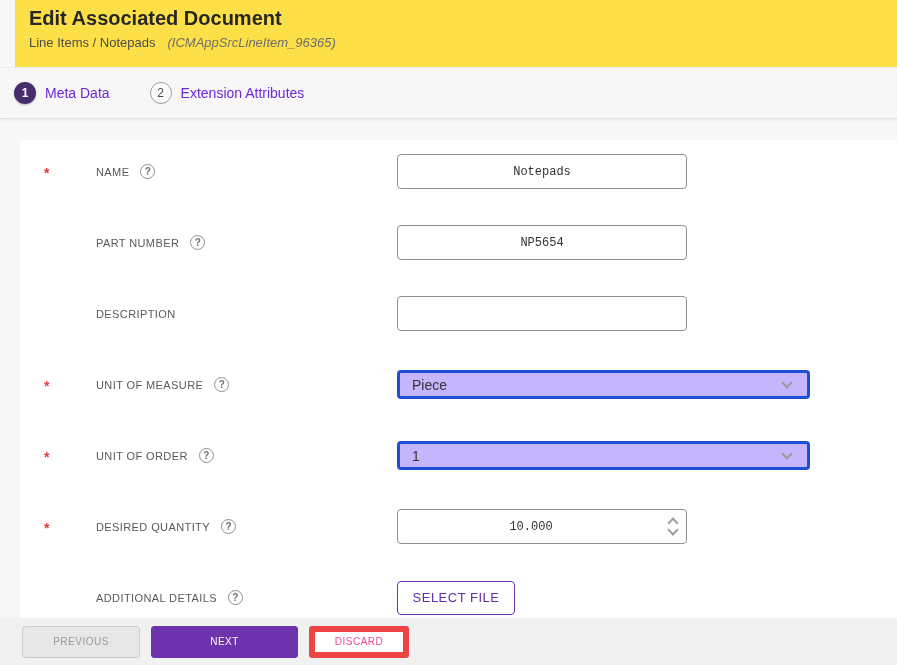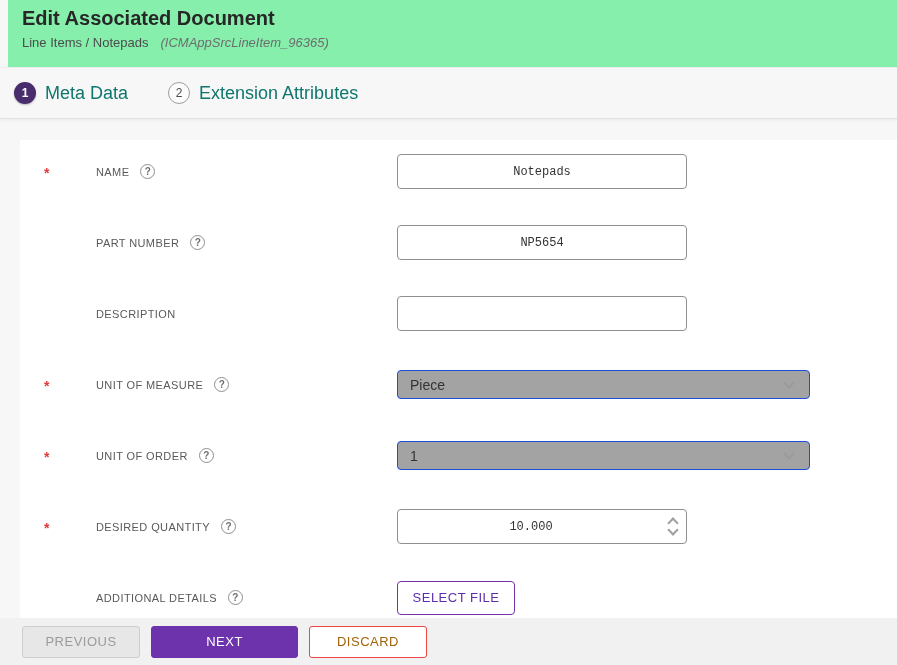--- a/index.html
+++ b/index.html
@@ -6,22 +6,22 @@
   html,body { margin:0; padding:0; }
   body {
     width:897px; height:665px;
     position:relative; overflow:hidden;
     background:#f7f7f7;
     font-family:"Liberation Sans", sans-serif;
   }
 
   
   .header {
-    position:absolute; top:0; left:8px; right:0; height:67px;
-    background:#86efac; padding:5px 14px 0 14px;
+    position:absolute; top:0; left:15px; right:0; height:67px;
+    background:#fde047; padding:5px 14px 0 14px;
   }
   .page-title {
     margin:0; font-size:20px; font-weight:700; color:#272727; line-height:1.35;
   }
   .breadcrumb {
     margin-top:3px; font-size:13px; color:#4c4c4c; cursor:pointer;
   }
   .breadcrumb .ref { font-style:italic; color:#6d6d6d; margin-left:12px; }
 
   
@@ -39,21 +39,21 @@
     display:flex; align-items:center; justify-content:center;
     font-size:12px;
   }
   .step-circle.active {
     background:#482d6d; color:#ffffff; font-weight:700;
     box-shadow:0 1px 2px rgba(0,0,0,0.25);
   }
   .step-circle.inactive {
     background:#fbfbfb; border:1px solid #9e9e9e; color:#4c4c4c;
   }
-  .step-label { margin-left:9px; font-size:18px; color:#0f766e; }
+  .step-label { margin-left:9px; font-size:14px; color:#6d28d9; }
 
   
   .card {
     position:absolute; top:140px; left:20px; right:0; bottom:47px;
     background:#ffffff; overflow:hidden;
   }
   .form-rows { margin-top:-4px; }
   .field-row { display:flex; align-items:center; height:71px; }
   .label-cell {
     width:377px; padding-left:24px; display:flex; align-items:center; flex-shrink:0;
@@ -74,21 +74,21 @@
   }
   .text-input {
     width:290px; height:35px;
     border:1px solid #8f8f8f; border-radius:4px;
     padding:0 12px; font-size:12px; color:#333333;
     font-family:Liberation Mono, monospace;
     background:#ffffff; outline:none;text-align:center;
   }
   .select-box {
     width:413px; height:29px;
-    border:1px solid #1d4ed8; border-radius:4px; background:#a3a3a3;
+    border:3px solid #1d4ed8; border-radius:4px; background:#c4b5fd;
     display:flex; align-items:center; justify-content:space-between;
     padding:0 16px 0 12px; font-size:14px; color:#333333; cursor:pointer;
   }
   .chevron-down {
     width:8px; height:8px;
     border-right:2px solid #9a9a9a; border-bottom:2px solid #9a9a9a;
     transform:rotate(45deg); margin-top:-4px;
   }
   .number-wrap { position:relative; width:290px;border-radius:15px; }
   .number-wrap .text-input { width:100%; padding-right:34px; }
@@ -109,32 +109,32 @@
     font-family:"Liberation Sans", sans-serif; cursor:pointer;
   }
 
   
   .footer {
     position:absolute; left:0; right:0; bottom:0; height:47px;
     background:#f1f1f1;
     display:flex; align-items:center; padding-left:22px; gap:11px;
   }
   .btn {
-    height:32px; border-radius:3px; font-size:13px; letter-spacing:0.5px;
+    height:32px; border-radius:3px; font-size:10px; letter-spacing:0.5px;
     font-family:"Liberation Sans", sans-serif; cursor:pointer;
   }
   .btn-previous {
     width:118px; background:#e7e7e7; border:1px solid #cdcdcd; color:#9b9b9b;
     cursor:default;
   }
   .btn-next {
     width:147px; background:#6d33ac; border:1px solid #6d33ac; color:#ffffff;
   }
   .btn-discard {
-    width:118px; background:#ffffff; border:1px solid #ef4444; color:#a16207;
+    width:100px; background:#ffffff; border:6px solid #ef4444; color:#ec4899;
   }
 </style>
 </head>
 <body>
 
 <div class="header">
   <h1 class="page-title">Edit Associated Document</h1>
   <div class="breadcrumb">
     <span>Line Items / Notepads</span><span class="ref">(ICMAppSrcLineItem_96365)</span>
   </div>

